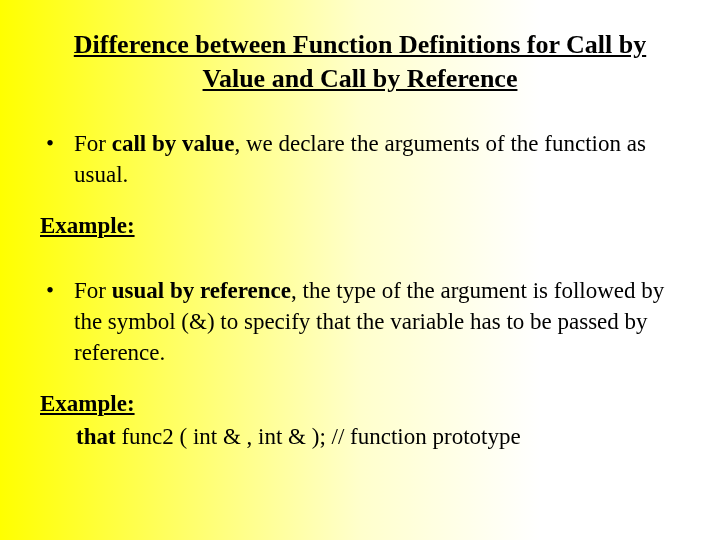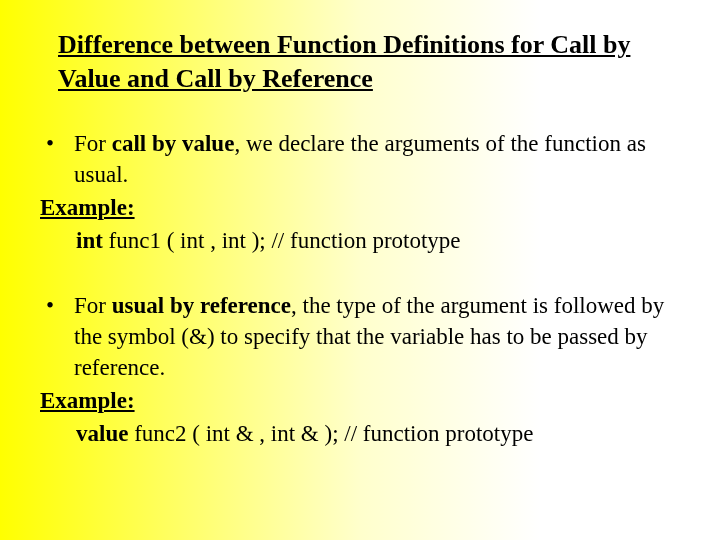--- a/index.html
+++ b/index.html
@@ -10,21 +10,21 @@
     body {
       width: 720px;
       height: 540px;
       background: linear-gradient(to right, #ffff00 0%, #ffff66 25%, #ffffcc 50%, #ffffff 75%, #ffffff 100%);
       font-family: "Times New Roman", Times, serif;
       color: #000000;
       padding: 28px 38px;
       overflow: hidden;
     }
     .title {
-      text-align: left;
+      text-align: center;
       font-size: 26px;
       font-weight: bold;
       text-decoration: underline;
       line-height: 1.3;
       margin-bottom: 32px;
       padding: 0 20px;
     }
     .content {
       font-size: 23px;
       line-height: 1.35;
@@ -40,21 +40,21 @@
       flex-shrink: 0;
       padding-left: 8px;
     }
     .bullet-text {
       flex: 1;
     }
     .example-label {
       font-weight: bold;
       text-decoration: underline;
       margin-left: 2px;
-      margin-top: 2px;
+      margin-top: 20px;
     }
     .example-code {
       margin-left: 38px;
       margin-top: 2px;
     }
     .second-block {
       margin-top: 34px;
     }
     .bold {
       font-weight: bold;
@@ -69,25 +69,24 @@
 <div class="title">Difference between Function Definitions for Call by Value and Call by Reference</div>
 
 <div class="content">
 
   <div class="bullet-block">
     <div class="bullet-line">
       <div class="bullet-marker">•</div>
       <div class="bullet-text"><span>For </span><span class="bold-underline">call by value</span><span>, we declare the arguments of the function as usual.</span></div>
     </div>
     <div class="example-label">Example:</div>
-    <div class="example-code"><span class="bold">int</span><span> func1 ( int , int );   // function prototype</span></div>
   </div>
 
   <div class="bullet-block second-block">
     <div class="bullet-line">
       <div class="bullet-marker">•</div>
       <div class="bullet-text"><span>For </span><span class="bold-underline">usual by reference</span><span>, the type of the argument is followed by the symbol (&amp;) to specify that the variable has to be passed by reference.</span></div>
     </div>
     <div class="example-label">Example:</div>
-    <div class="example-code"><span class="bold">value</span><span> func2 ( int &amp; , int &amp; );   // function prototype</span></div>
+    <div class="example-code"><span class="bold">that</span><span> func2 ( int &amp; , int &amp; );   // function prototype</span></div>
   </div>
 
 </div>
 
 </body></html>

